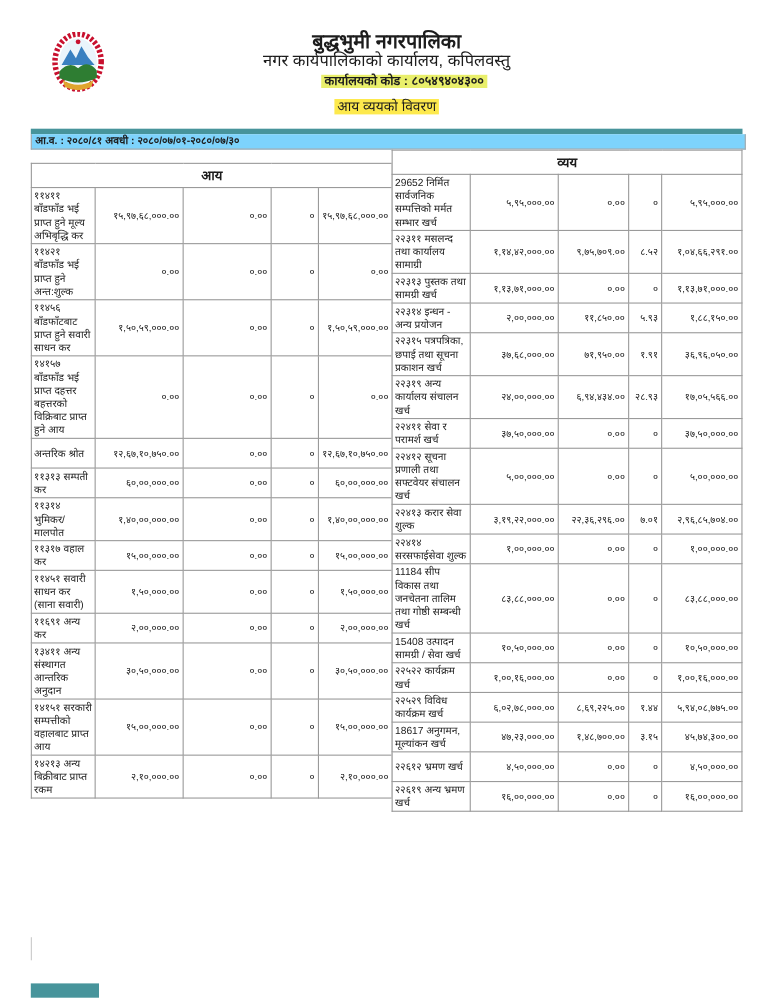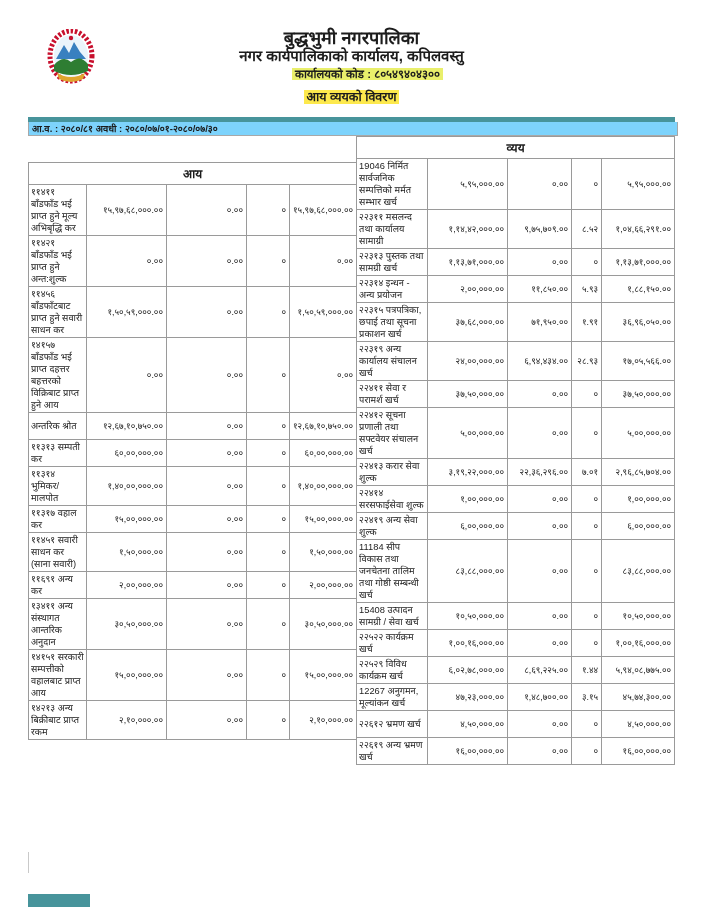--- a/index.html
+++ b/index.html
@@ -7,24 +7,24 @@
     width:703px;height:910px;background:#ffffff;position:relative;
     font-family:"Liberation Sans","DejaVu Sans",sans-serif;color:#1c1c1c;
     -webkit-font-smoothing:antialiased;
   }
   .page{position:absolute;inset:0;overflow:hidden;}
 
   
   .logo{position:absolute;left:47px;top:29px;width:48px;height:57px;}
   .hdr-text{position:absolute;left:0;top:30px;width:703px;text-align:center;}
   .muni-name{font-size:18px;font-weight:bold;line-height:17px;}
-  .office-name{font-size:15px;font-weight:bold;line-height:17px;}
+  .office-name{font-size:15px;font-weight:normal;line-height:17px;}
   .office-code-line{margin-top:3px;font-size:11.5px;font-weight:bold;line-height:14px;margin-left:32px;}
   .hl-code{background:#e9ef6b;padding:0 3px;}
-  .report-title-line{margin-top:9px;font-size:12.5px;font-weight:bold;line-height:15px;}
+  .report-title-line{margin-top:9px;font-size:12.5px;font-weight:normal;line-height:15px;}
   .hl-title{background:#fde94d;padding:0 3px;}
 
   
   .teal-bar{position:absolute;left:28px;top:117px;width:647px;height:5px;background:#47949b;}
   .period-row{
     position:absolute;left:28px;top:122px;width:645px;height:13px;
     border:1px solid #a8a8a8;border-top:none;
     font-size:9.5px;font-weight:bold;line-height:13px;padding-left:3px;background:#7dd3fc;
   }
 
@@ -192,21 +192,21 @@
           <col style="width:30px">
           <col style="width:73px">
       </colgroup>
       <thead>
         <tr>
           <th class="half-header" colspan="5">व्यय</th>
         </tr>
       </thead>
       <tbody id="expense-body">
           <tr>
-            <td class="td-label">19046 निर्मित सार्वजनिक सम्पत्तिको मर्मत सम्भार खर्च</td>
+            <td class="td-label">29652 निर्मित सार्वजनिक सम्पत्तिको मर्मत सम्भार खर्च</td>
             <td class="td-num">५,९५,०००.००</td>
             <td class="td-num">०.००</td>
             <td class="td-num">०</td>
             <td class="td-num">५,९५,०००.००</td>
           </tr>
           <tr>
             <td class="td-label">२२३११ मसलन्द तथा कार्यालय सामाग्री</td>
             <td class="td-num">१,१४,४२,०००.००</td>
             <td class="td-num">९,७५,७०९.००</td>
             <td class="td-num">८.५२</td>
@@ -262,27 +262,20 @@
             <td class="td-num">२,९६,८५,७०४.००</td>
           </tr>
           <tr>
             <td class="td-label">२२४१४ सरसफाईसेवा शुल्क</td>
             <td class="td-num">१,००,०००.००</td>
             <td class="td-num">०.००</td>
             <td class="td-num">०</td>
             <td class="td-num">१,००,०००.००</td>
           </tr>
           <tr>
-            <td class="td-label">२२४१९ अन्य सेवा शुल्क</td>
-            <td class="td-num">६,००,०००.००</td>
-            <td class="td-num">०.००</td>
-            <td class="td-num">०</td>
-            <td class="td-num">६,००,०००.००</td>
-          </tr>
-          <tr>
             <td class="td-label">11184 सीप विकास तथा जनचेतना तालिम तथा गोष्ठी सम्बन्धी खर्च</td>
             <td class="td-num">८३,८८,०००.००</td>
             <td class="td-num">०.००</td>
             <td class="td-num">०</td>
             <td class="td-num">८३,८८,०००.००</td>
           </tr>
           <tr>
             <td class="td-label">15408 उत्पादन सामग्री / सेवा खर्च</td>
             <td class="td-num">१०,५०,०००.००</td>
             <td class="td-num">०.००</td>
@@ -297,21 +290,21 @@
             <td class="td-num">१,००,१६,०००.००</td>
           </tr>
           <tr>
             <td class="td-label">२२५२९ विविध कार्यक्रम खर्च</td>
             <td class="td-num">६,०२,७८,०००.००</td>
             <td class="td-num">८,६९,२२५.००</td>
             <td class="td-num">१.४४</td>
             <td class="td-num">५,९४,०८,७७५.००</td>
           </tr>
           <tr>
-            <td class="td-label">12267 अनुगमन, मूल्यांकन खर्च</td>
+            <td class="td-label">18617 अनुगमन, मूल्यांकन खर्च</td>
             <td class="td-num">४७,२३,०००.००</td>
             <td class="td-num">१,४८,७००.००</td>
             <td class="td-num">३.१५</td>
             <td class="td-num">४५,७४,३००.००</td>
           </tr>
           <tr>
             <td class="td-label">२२६१२ भ्रमण खर्च</td>
             <td class="td-num">४,५०,०००.००</td>
             <td class="td-num">०.००</td>
             <td class="td-num">०</td>

